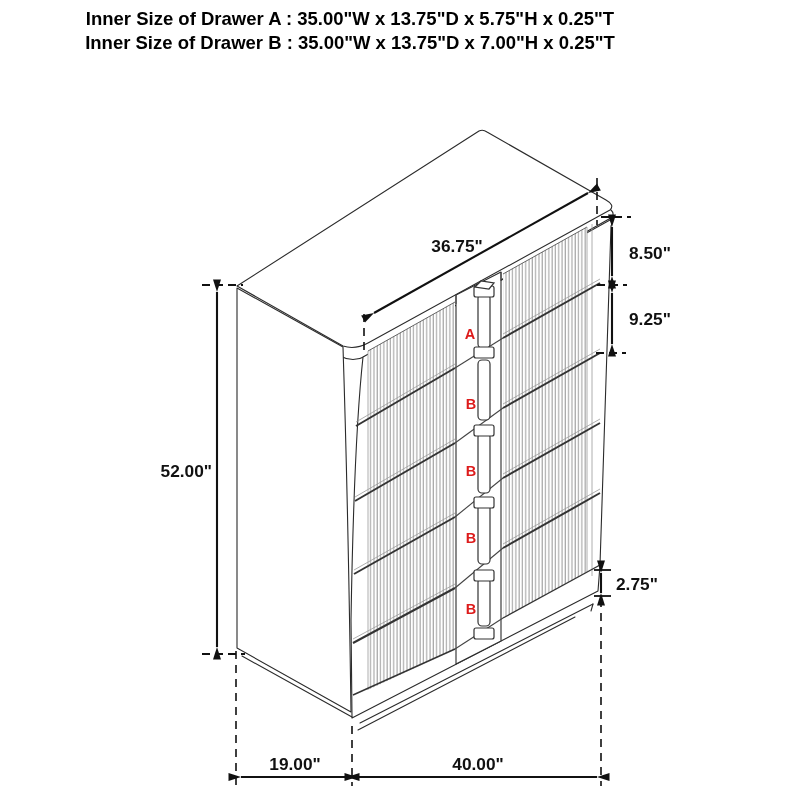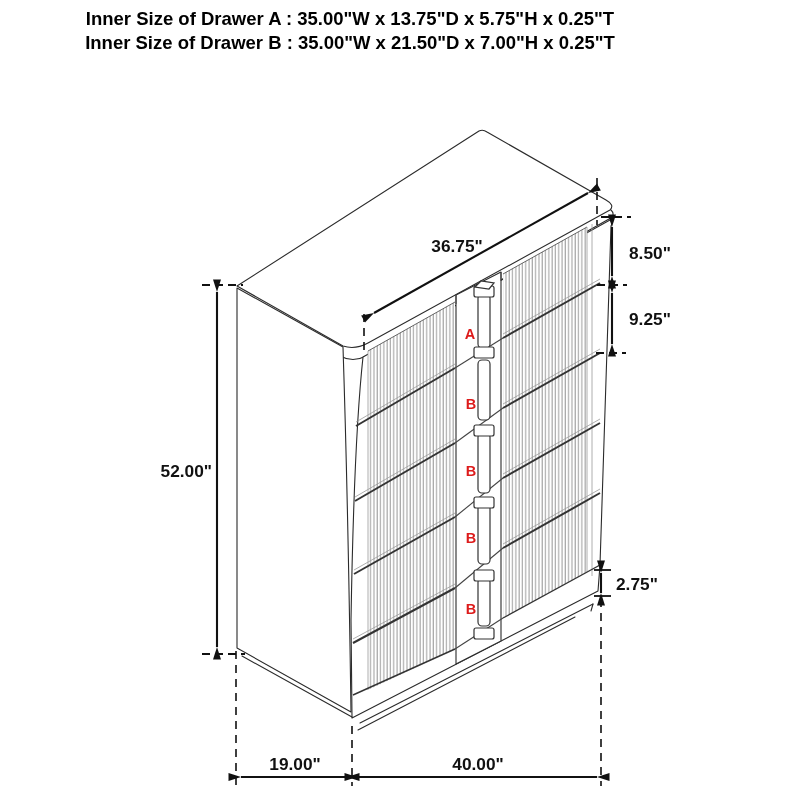--- a/index.html
+++ b/index.html
@@ -23,21 +23,21 @@
   .ext{stroke:#111;stroke-width:1.6;stroke-dasharray:8 6;}
   .handle{fill:#fff;stroke:#333;stroke-width:1.2;}
 </style>
 </head>
 <body>
 
 <div class="page">
 
   <div class="hdr">
     <div>Inner Size of Drawer A : 35.00"W x 13.75"D x 5.75"H x 0.25"T</div>
-    <div>Inner Size of Drawer B : 35.00"W x 21.50"D x 7.00"H x 0.25"T</div>
+    <div>Inner Size of Drawer B : 35.00"W x 13.75"D x 7.00"H x 0.25"T</div>
   </div>
 
   <svg width="800" height="800" viewBox="0 0 800 800">
     <defs>
       <pattern id="slats" patternUnits="userSpaceOnUse" width="3.3" height="10">
         <rect width="3.3" height="10" fill="#ffffff"></rect>
         <line x1="1" y1="0" x2="1" y2="10" stroke="#8d8d8d" stroke-width="0.9"></line>
       </pattern>
       <marker id="ah" markerUnits="userSpaceOnUse" markerWidth="14" markerHeight="10" refX="0.5" refY="5" orient="auto-start-reverse">
         <path d="M0.5 5 L13 1 L13 9 Z" fill="#111"></path>

